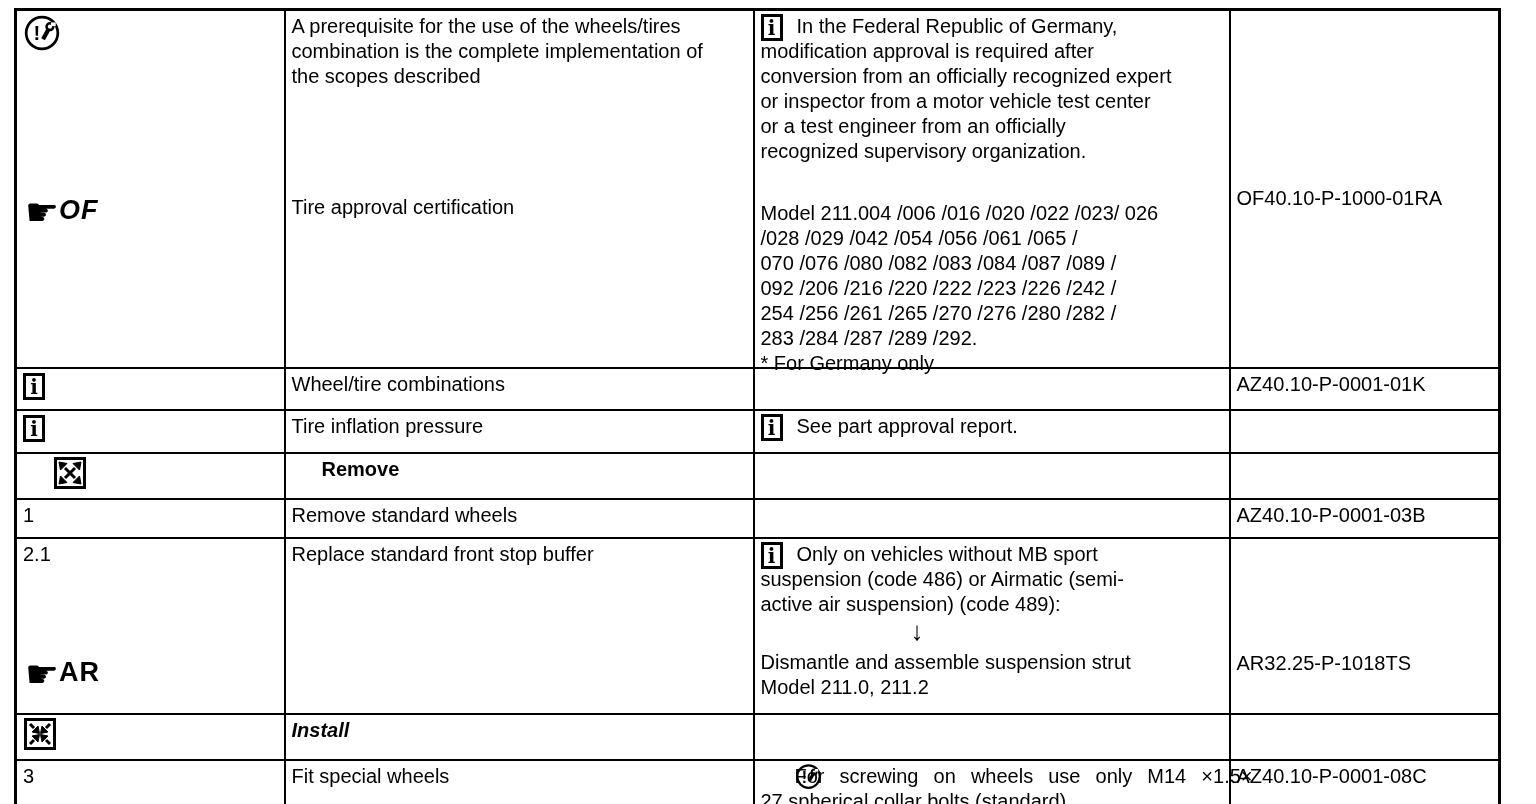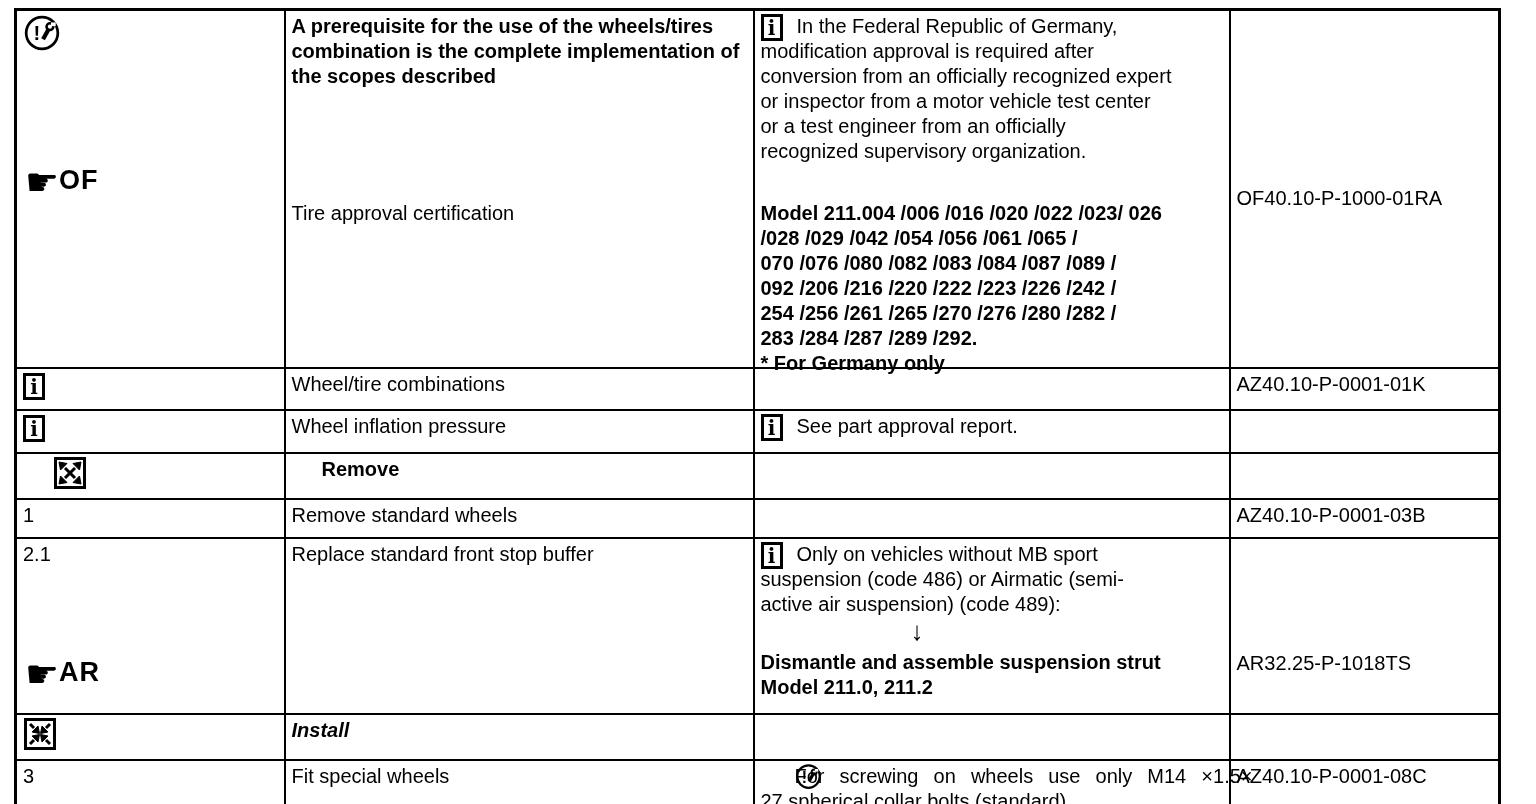--- a/index.html
+++ b/index.html
@@ -4,21 +4,21 @@
 <style>
   html,body{margin:0;padding:0;background:#ffffff;}
   body{width:1536px;height:804px;overflow:hidden;color:#000;
        font-family:"Liberation Sans","DejaVu Sans",sans-serif;font-size:20px;}
   .page{position:relative;width:1536px;height:804px;background:#fff;}
   table.doc{position:absolute;left:14px;top:8px;border-collapse:collapse;
             table-layout:fixed;width:1484px;border:3px solid #000;}
   td{border:2px solid #000;vertical-align:top;padding:3px 6px;
      position:relative;line-height:25px;overflow:visible;}
   .bold{font-weight:bold;}
-  .lines{white-space:nowrap;font-weight:bold;}
+  .lines{white-space:nowrap;}
   
   .r1 td{height:350px;} .r2 td{height:34px;} .r3 td{height:35px;}
   .r4 td{height:35px;padding-left:36px;} .r5 td{height:31px;} .r6 td{height:168px;margin-left:20px;}
   .r7 td{height:34px;font-style:italic;} .r8 td{height:60px;}
   
   .info-box{display:inline-flex;align-items:center;justify-content:center;
             width:22px;height:27px;border:3px solid #000;box-sizing:border-box;
             font-family:"DejaVu Serif",serif;font-weight:bold;font-size:20px;
             line-height:1;text-indent:0;background:#fff;}
   .note-para{position:relative;text-indent:36px;white-space:nowrap;}
@@ -55,27 +55,27 @@
   <td>
     <span>
       <svg width="38" height="38" viewBox="0 0 36 36">
         <circle cx="18" cy="18" r="15" fill="none" stroke="#000" stroke-width="2.6"></circle>
         <text x="10" y="25" font-size="19" font-weight="bold" font-family="Liberation Sans, sans-serif">!</text>
         <line x1="19" y1="24" x2="24.5" y2="14" stroke="#000" stroke-width="4"></line>
         <circle cx="25.5" cy="12" r="3.2" fill="none" stroke="#000" stroke-width="2.4"></circle>
         <rect x="26.5" y="8" width="4.5" height="3.5" fill="#fff"></rect>
       </svg>
     </span>
-    <div class="abs-c1" style="top:156px;">
+    <div class="abs-c1" style="top:186px;font-style:italic;">
       <span class="hand">☛</span><span class="ref-label">OF</span>
     </div>
   </td>
   <td>
     <div class="lines">A prerequisite for the use of the wheels/tires<br>combination is the complete implementation of<br>the scopes described</div>
-    <div class="abs" style="top:190px;">Tire approval certification</div>
+    <div class="abs" style="top:184px;">Tire approval certification</div>
   </td>
   <td>
     <div class="note-para">
       <span class="info-box">i</span><span>In the Federal Republic of Germany,<br>modification approval is required after<br>conversion from an officially recognized expert<br>or inspector from a motor vehicle test center<br>or a test engineer from an officially<br>recognized supervisory organization.</span>
     </div>
     <div class="abs lines" style="top:190px;">Model 211.004 /006 /016 /020 /022 /023/ 026<br>/028 /029 /042 /054 /056 /061 /065 /<br>070 /076 /080 /082 /083 /084 /087 /089 /<br>092 /206 /216 /220 /222 /223 /226 /242 /<br>254 /256 /261 /265 /270 /276 /280 /282 /<br>283 /284 /287 /289 /292.<br>* For Germany only</div>
   </td>
   <td>
     <div class="abs code" style="top:175px;">OF40.10-P-1000-01RA</div>
   </td>
@@ -92,21 +92,21 @@
   <td>
     <span class="code">AZ40.10-P-0001-01K</span>
   </td>
 </tr>
 
 <tr class="r3">
   <td>
     <span class="info-box" style="margin-top:1px;">i</span>
   </td>
   <td>
-    <span>Wheel inflation pressure</span>
+    <span>Tire inflation pressure</span>
   </td>
   <td>
     <div class="note-para">
       <span class="info-box">i</span><span>See part approval report.</span>
     </div>
   </td>
   <td></td>
 </tr>
 
 <tr class="r4">

